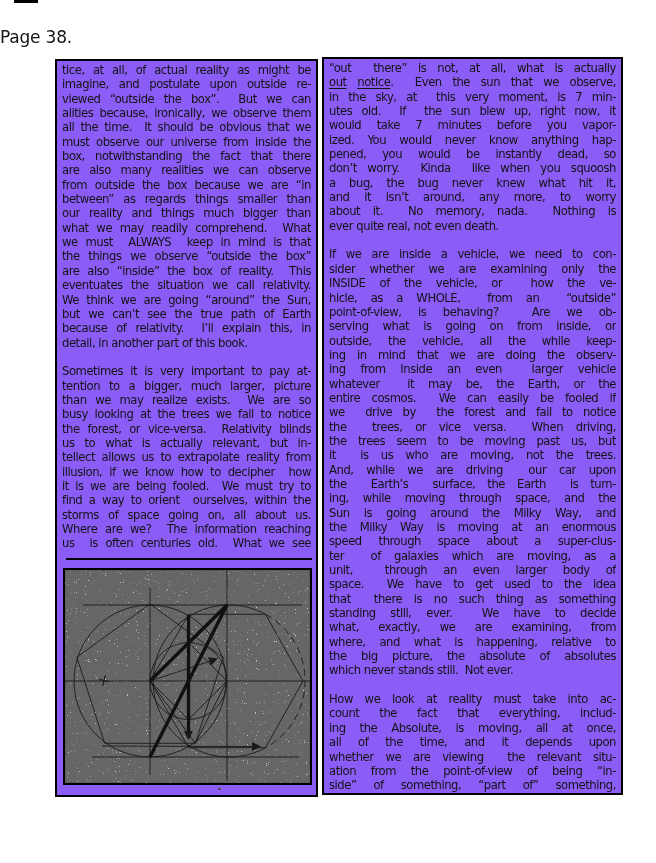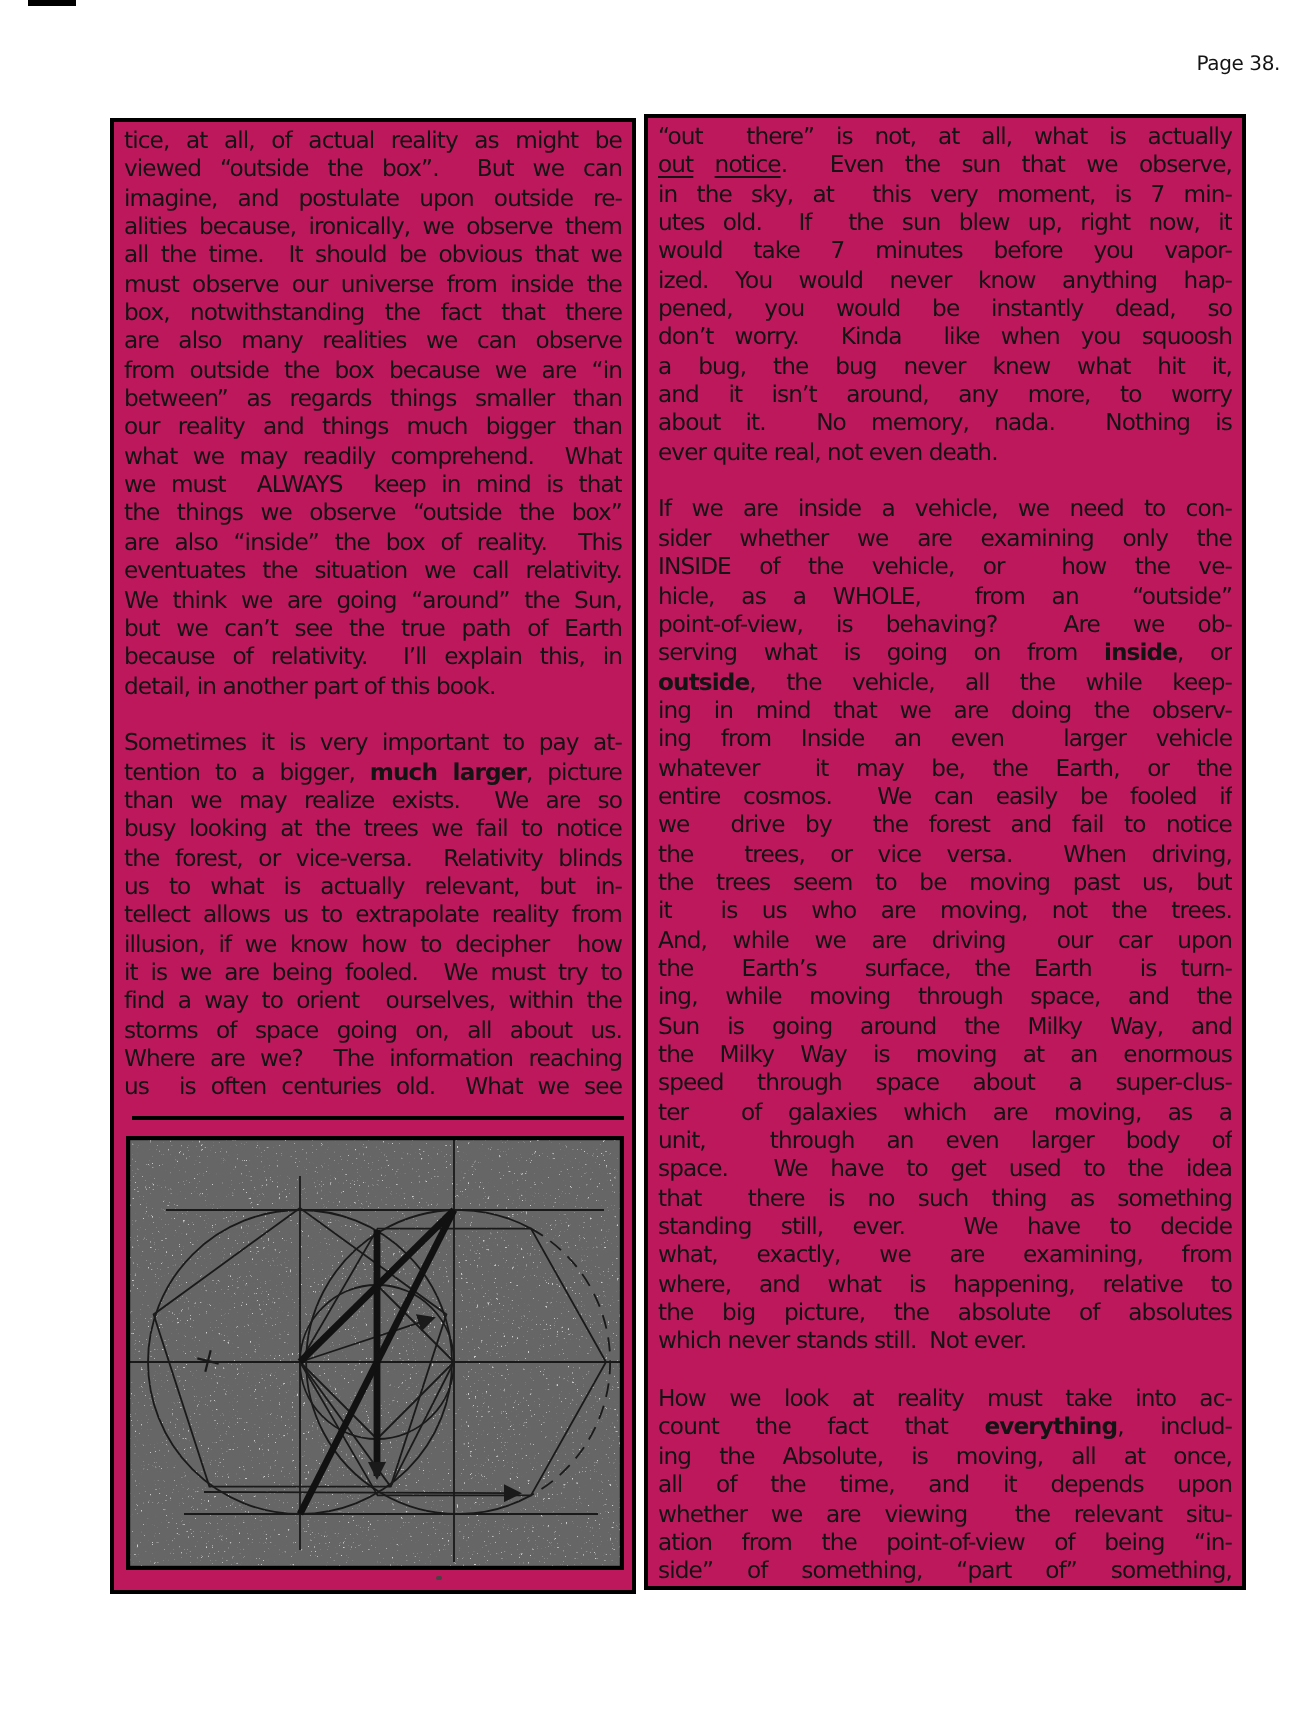--- a/index.html
+++ b/index.html
@@ -2,55 +2,55 @@
 <html><head>
 <meta charset="utf-8">
 <style>
   html,body { margin:0; padding:0; }
   body {
     width:656px; height:863px; position:relative; background:#ffffff;
     font-family:"DejaVu Sans", sans-serif; color:#141414; overflow:hidden;
   }
   .corner-mark { position:absolute; left:14px; top:0; width:24px; height:3px; background:#000; }
   .page-header {
-    position:absolute; top:27px; left:0; width:640px; text-align:right;
-    font-size:10px; letter-spacing:-0.2px;
-  }
-  .col { position:absolute; border:2px solid #000; box-sizing:border-box; background:#be185d; }
+    position:absolute; top:27px; left:0; width:640px; text-align:left;
+    font-size:17px; letter-spacing:-0.2px;
+  }
+  .col { position:absolute; border:2px solid #000; box-sizing:border-box; background:#8b5cf6; }
   .col-left  { left:55px; top:59px; width:263px; height:738px; }
   .col-right { left:322px; top:57px; width:301px; height:738px; }
   .coltext {
     position:absolute; left:5px; right:5px; top:2px;
     font-size:11.6px; letter-spacing:-0.45px;
   }
   .para + .para { margin-top:14.35px; }
   .line {
     height:14.35px; line-height:14.35px;
     text-align:justify; text-align-last:justify; overflow:hidden;
   }
   .line.end { text-align-last:left; }
-  .line b { font-weight:bold; }
+  .line b { font-weight:normal; }
   .line u { text-decoration:underline; text-underline-offset:2px; }
   .rule { position:absolute; left:9px; top:497px; width:246px; height:2px; background:#000; }
   .figure-wrap { position:absolute; left:6px; top:507px; width:249px; height:217px; }
   .stray-dot { position:absolute; left:161px; top:727px; width:3px; height:2px; background:#444; border-radius:1px; }
 </style>
 </head>
 <body>
 
 <div>
   <div class="corner-mark"></div>
   <div class="page-header">Page 38.</div>
 
   <div class="col col-left">
     <div class="coltext">
         <div class="para">
           <div class="line">tice, at all, of actual reality as might be</div>
+          <div class="line">imagine, and postulate upon outside re-</div>
           <div class="line">viewed “outside the box”.&nbsp; But we can</div>
-          <div class="line">imagine, and postulate upon outside re-</div>
           <div class="line">alities because, ironically, we observe them</div>
           <div class="line">all the time.&nbsp; It should be obvious that we</div>
           <div class="line">must observe our universe from inside the</div>
           <div class="line">box, notwithstanding the fact that there</div>
           <div class="line">are also many realities we can observe</div>
           <div class="line">from outside the box because we are “in</div>
           <div class="line">between” as regards things smaller than</div>
           <div class="line">our reality and things much bigger than</div>
           <div class="line">what we may readily comprehend.&nbsp; What</div>
           <div class="line">we must&nbsp; ALWAYS&nbsp; keep in mind is that</div>

